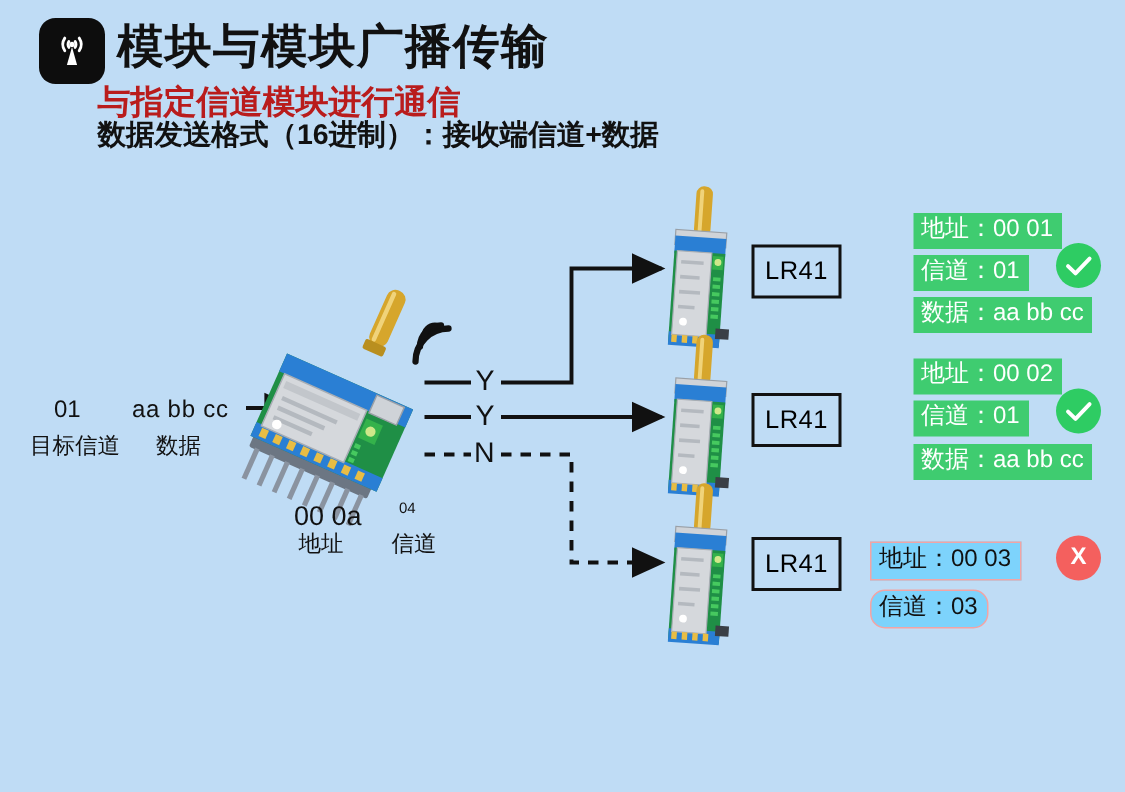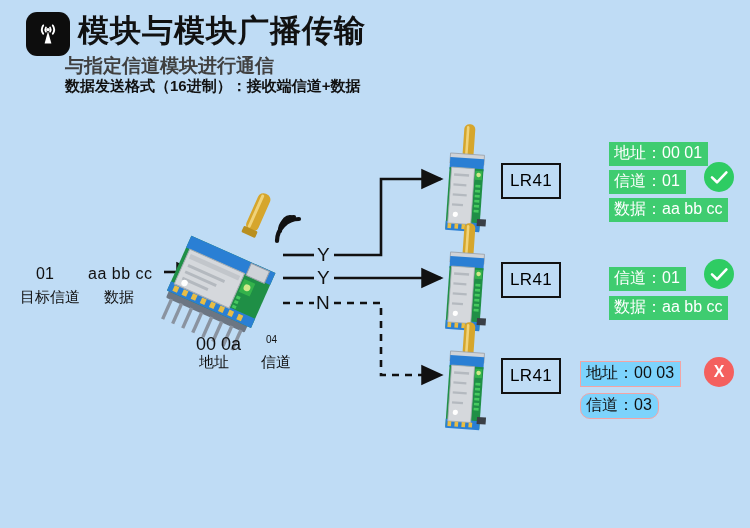--- a/index.html
+++ b/index.html
@@ -18,25 +18,25 @@
     background:#0d0d0d;border-radius:11px;
   }
   .hdr-icon svg{position:absolute;left:7px;top:7px;}
   .hdr-title{
     position:absolute;left:78px;top:10px;
     font-size:31px;font-weight:bold;letter-spacing:1px;color:#111;
     white-space:nowrap;
   }
   .hdr-sub1{
     position:absolute;left:65px;top:53px;
-    font-size:19px;font-weight:bold;color:#404040;white-space:nowrap;
+    font-size:22px;font-weight:bold;color:#b91c1c;white-space:nowrap;
   }
   .hdr-sub2{
     position:absolute;left:65px;top:77px;
-    font-size:15px;font-weight:bold;color:#111;white-space:nowrap;
+    font-size:19px;font-weight:bold;color:#111;white-space:nowrap;
   }
 
   
   .in-chan-val{position:absolute;left:36px;top:265px;font-size:16px;white-space:nowrap;}
   .in-data-val{position:absolute;left:88px;top:265px;font-size:16px;white-space:nowrap;letter-spacing:.5px;}
   .in-chan-lbl{position:absolute;left:20px;top:288px;font-size:15px;white-space:nowrap;}
   .in-data-lbl{position:absolute;left:104px;top:288px;font-size:15px;white-space:nowrap;}
 
   
   .tx-addr-val{position:absolute;left:196px;top:334px;font-size:18px;white-space:nowrap;}
@@ -314,20 +314,21 @@
 
   <div class="tag ok" style="left:573px;top:142px;">地址：00 01</div>
   <div class="tag ok" style="left:573px;top:170px;">信道：01</div>
   <div class="tag ok" style="left:573px;top:198px;">数据：aa bb cc</div>
   <div class="badge ok" style="left:704px;top:162px;">
     <svg width="30" height="30" viewBox="0 0 30 30">
       <path d="M8 15.4 L13 20.3 L22.4 10.4" fill="none" stroke="#ffffff" stroke-width="2.6" stroke-linecap="round" stroke-linejoin="round"></path>
     </svg>
   </div>
 
+  <div class="tag ok" style="left:573px;top:239px;">地址：00 02</div>
   <div class="tag ok" style="left:573px;top:267px;">信道：01</div>
   <div class="tag ok" style="left:573px;top:296px;">数据：aa bb cc</div>
   <div class="badge ok" style="left:704px;top:259px;">
     <svg width="30" height="30" viewBox="0 0 30 30">
       <path d="M8 15.4 L13 20.3 L22.4 10.4" fill="none" stroke="#ffffff" stroke-width="2.6" stroke-linecap="round" stroke-linejoin="round"></path>
     </svg>
   </div>
 
   <div class="tag bad" style="left:580px;top:345px;">地址：00 03</div>
   <div class="tag bad" style="left:580px;top:377px;border-radius:10px;">信道：03</div>

